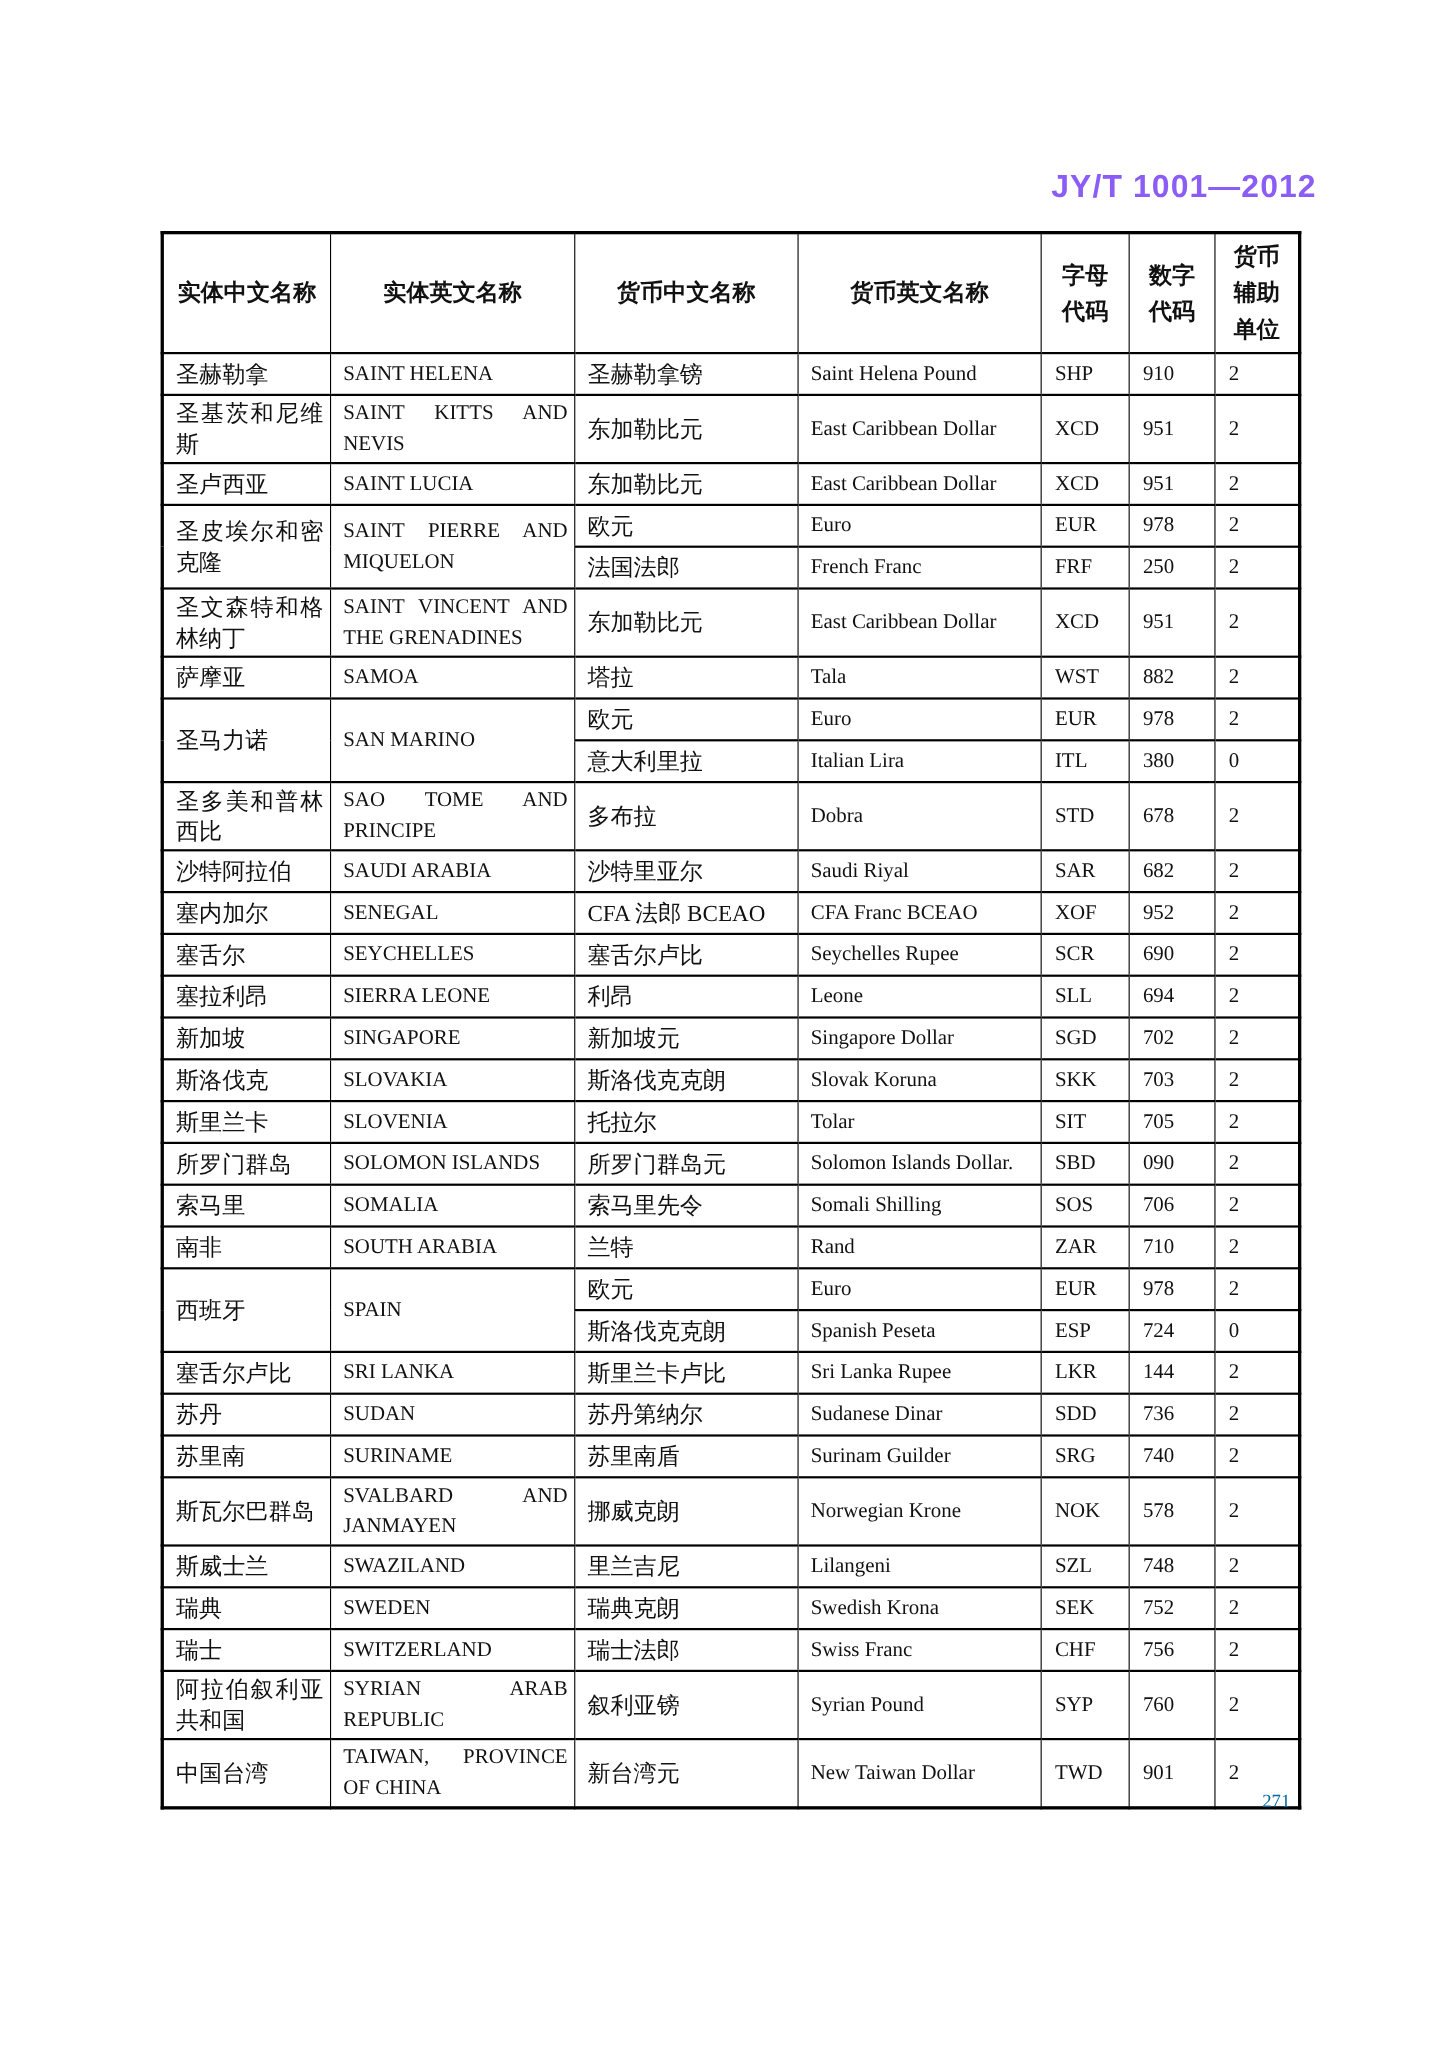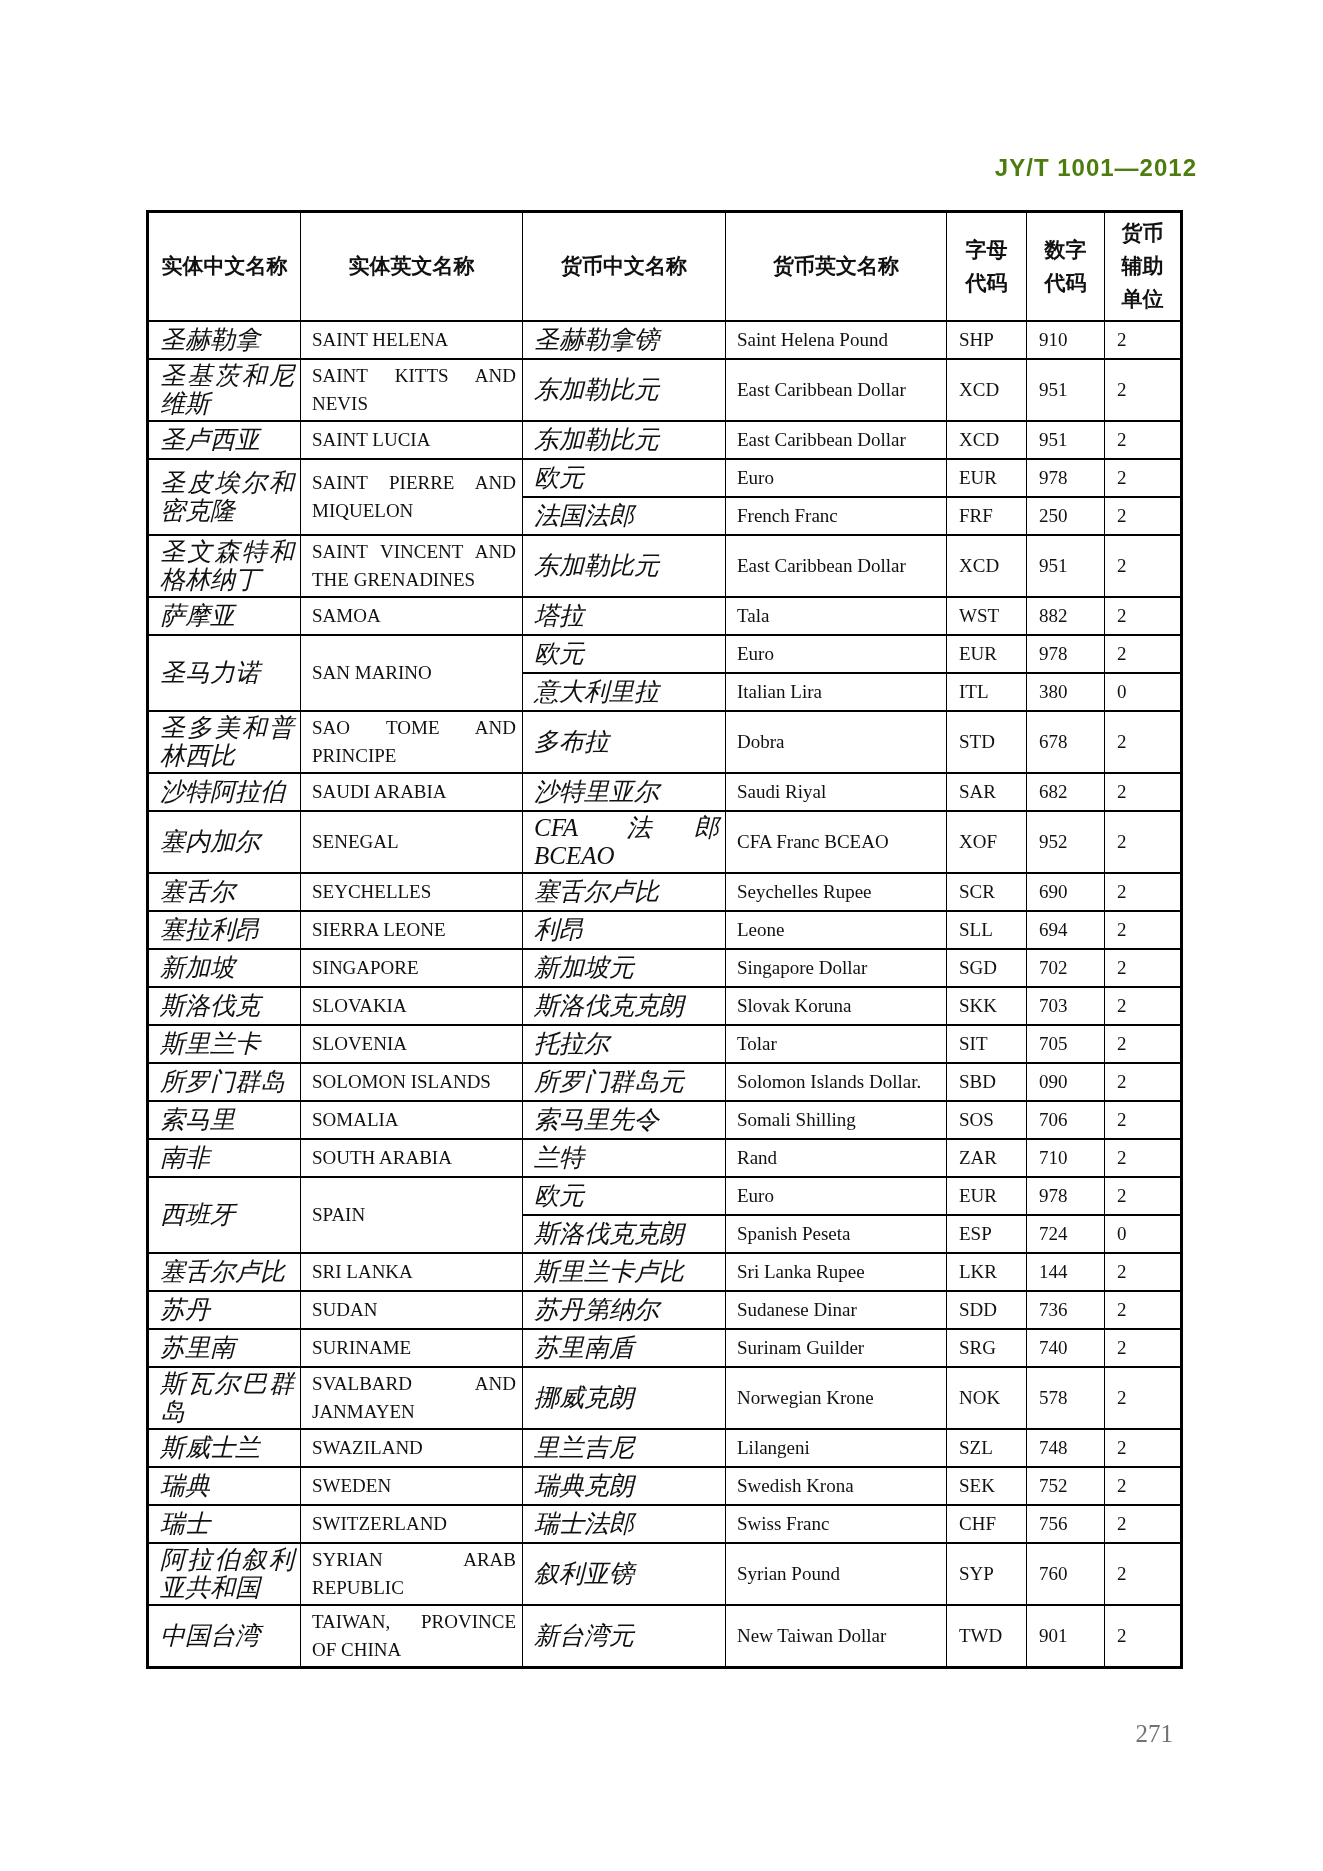--- a/index.html
+++ b/index.html
@@ -9,24 +9,24 @@
     margin:0 auto;
     background:#ffffff;
     font-family:"Liberation Serif","DejaVu Serif",serif;
     color:#111111;
     overflow:hidden;
   }
   .doc-header {
     position:absolute;
     top:154px; right:126px;
     font-family:"Liberation Sans","DejaVu Sans",sans-serif;
-    font-size:24px;
+    font-size:29px;
     font-weight:600;
     letter-spacing:1px;
-    color:#4d7c0f;
+    color:#8b5cf6;
   }
   table.doc-table {
     position:absolute;
     top:210px; left:146px;
     width:1034px;
     border-collapse:collapse;
     table-layout:fixed;
     border:3px solid #000;
   }
   .doc-table th, .doc-table td {
@@ -47,31 +47,31 @@
   }
   .doc-table th .vert { display:inline-block; width:2.15em; }
   .doc-table td {
     font-size:19px;
     height:32px;
     line-height:28px;
     padding:2px 6px 2px 11px;
     text-align:left;
   }
   .doc-table td.c-entity-cn,
-  .doc-table td.c-currency-cn { font-size:25px; text-align:justify;font-style:italic; }
+  .doc-table td.c-currency-cn { font-size:21px; text-align:justify; }
   .doc-table td.c-entity-en   { text-align:justify; }
   .doc-table td.c-currency-en { text-align:justify;margin-top:40px; }
   .doc-table td.c-alpha-code,
   .doc-table td.c-numeric-code,
   .doc-table td.c-minor-unit  { padding-left:12px; }
   .page-number {
     position:absolute;
-    top:1720px; right:150px;
-    font-size:25px;
-    color:#737373;
+    top:1628px; right:150px;
+    font-size:17px;
+    color:#0369a1;
   }
 </style>
 </head>
 <body>
 
 <div class="page">
 
   <div class="doc-header">JY/T 1001—2012</div>
 
   <table class="doc-table">

